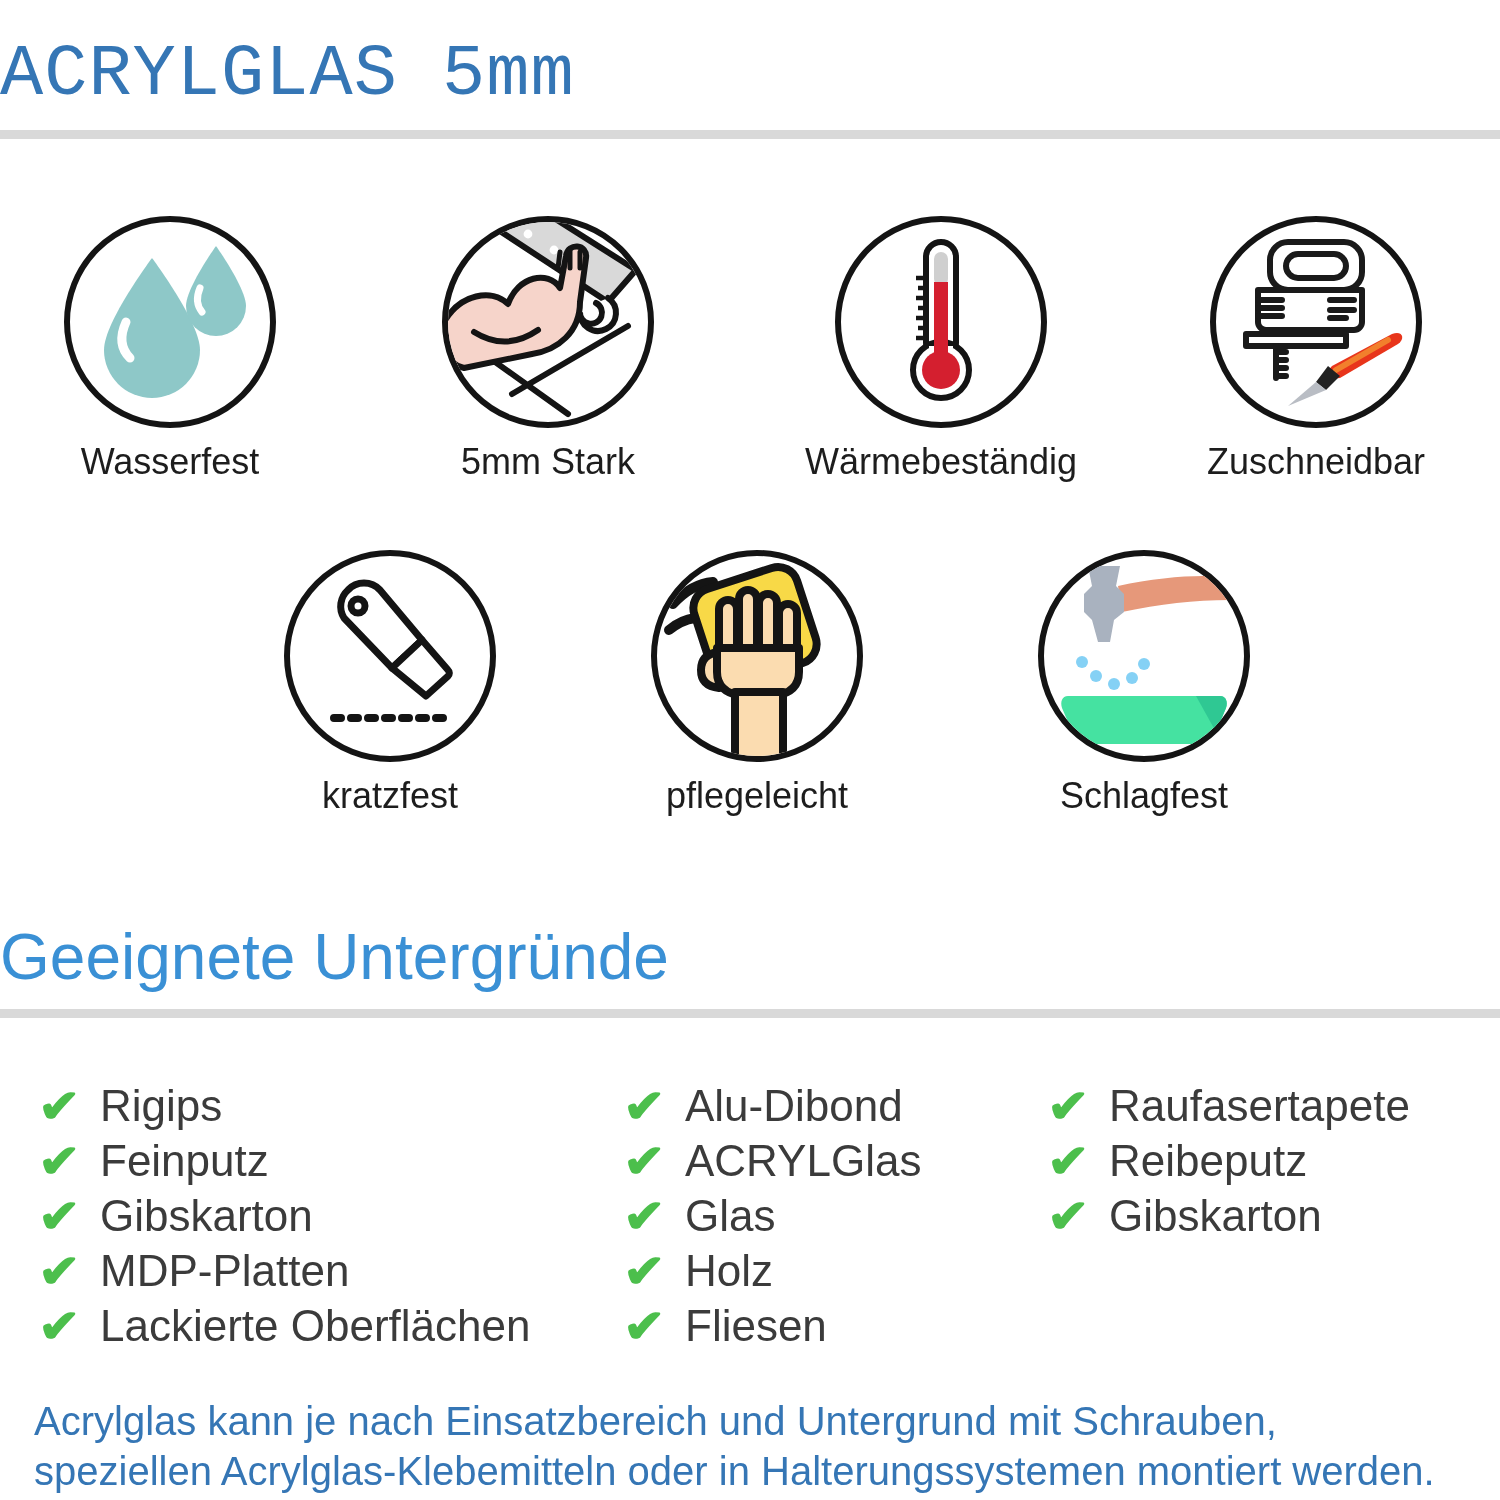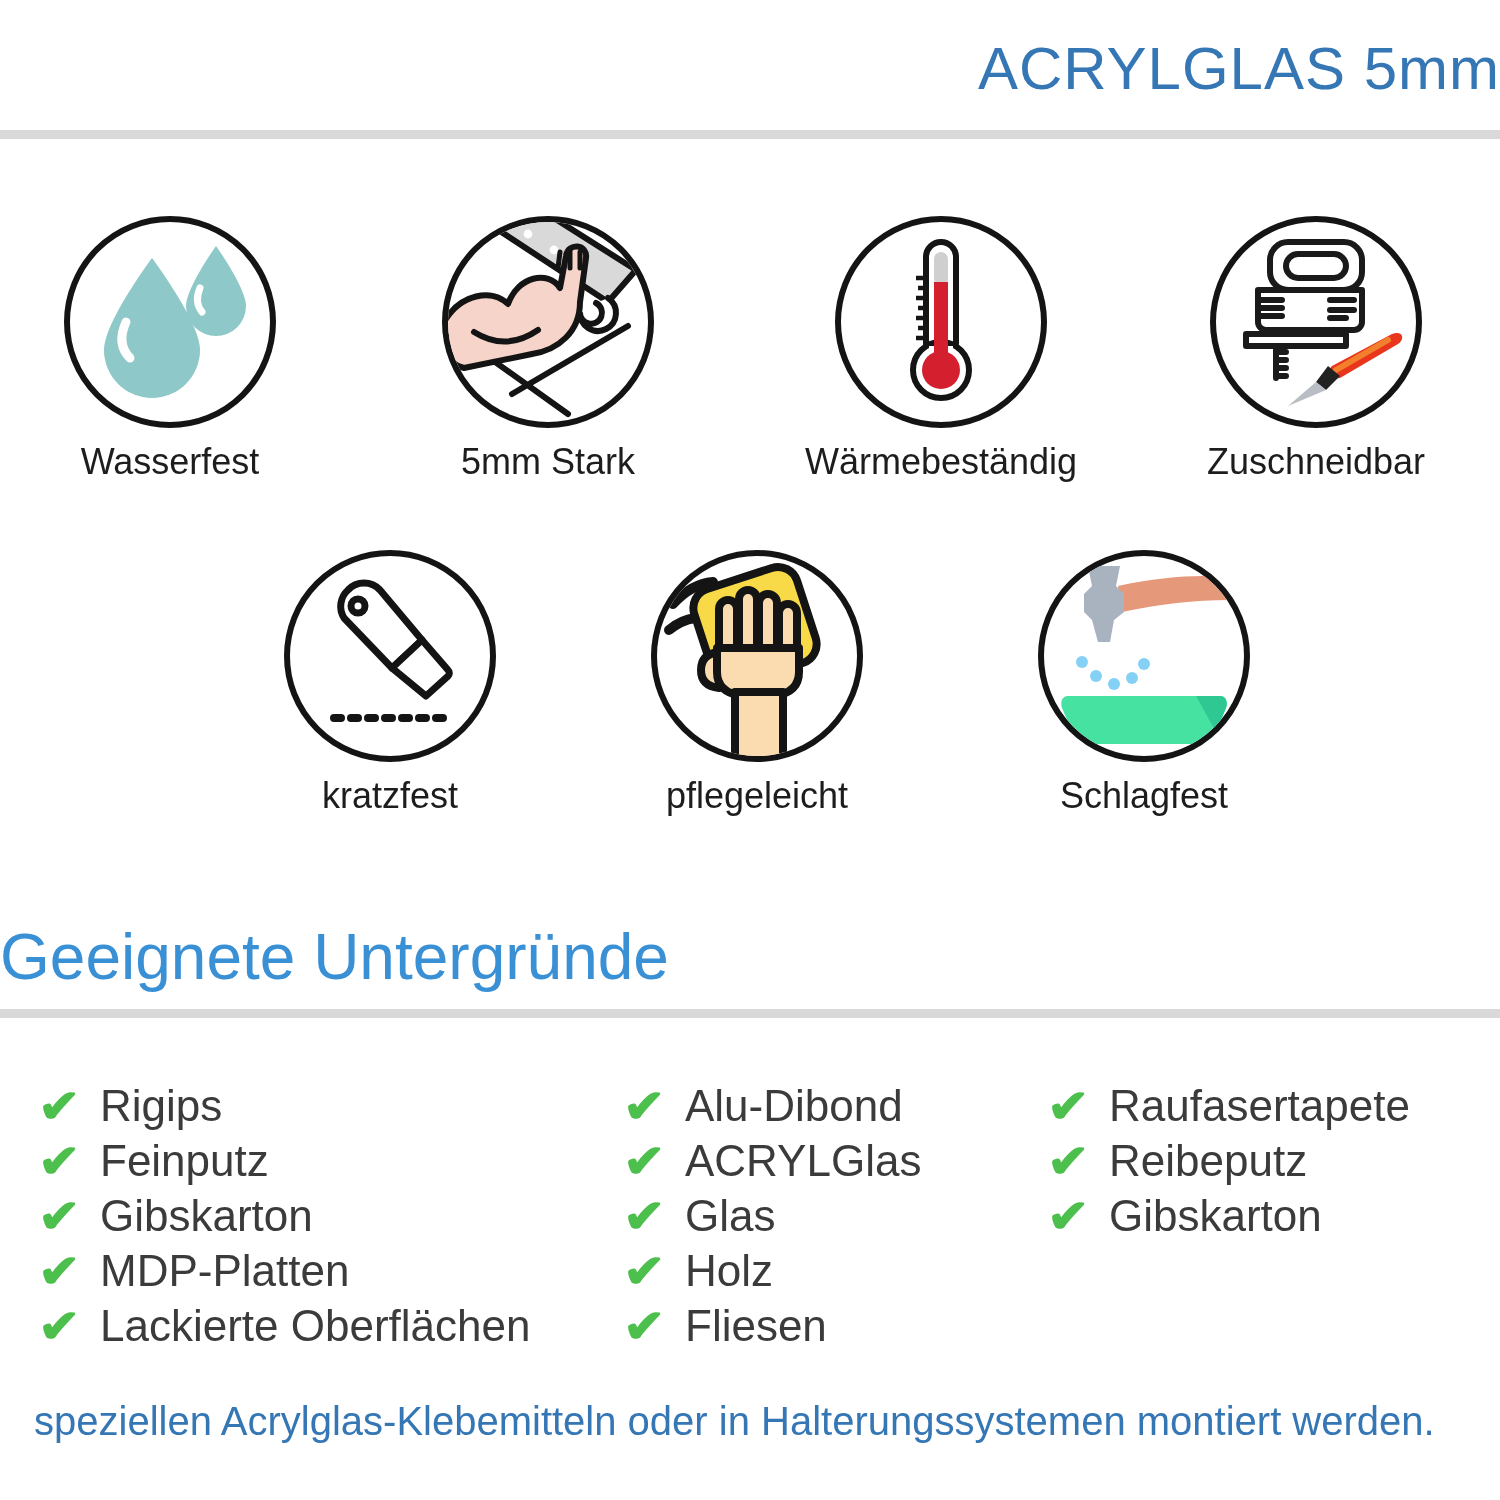--- a/index.html
+++ b/index.html
@@ -2,22 +2,22 @@
 <html style="--title-blue: #3576b5; --section-blue: #3a90d5; --divider-gray: #d9d9d9; --check-green: #4cbf4c; --list-text: #3b3b3b; --label-text: #1d1d1d; --drop-teal: #8ec8c8; --thermo-red: #d41f2f; --cloth-yellow: #f8d947; --surface-green: #45e2a1;"><head>
 <meta charset="utf-8">
 <style>
   :root{
     --title-blue:#3576b5; --section-blue:#3a90d5; --divider-gray:#d9d9d9;
     --check-green:#4cbf4c; --list-text:#3b3b3b; --label-text:#1d1d1d;
   }
   html,body{margin:0;padding:0;background:#fff;}
   .page{position:relative;width:1500px;height:1500px;background:#fff;overflow:hidden;
         font-family:"Liberation Sans",sans-serif;}
-  .main-title{position:absolute;top:34px;left:0;width:100%;text-align:right;
-        font-size:60px;font-weight:500;letter-spacing:1px;color:var(--title-blue);}
+  .main-title{position:absolute;top:34px;left:0;width:100%;text-align:left;
+        font-size:72px;font-weight:500;letter-spacing:1px;color:var(--title-blue);font-family:Liberation Mono, monospace;}
   .section-title{position:absolute;top:920px;left:0;width:100%;
         font-size:64px;font-weight:500;color:var(--section-blue);}
   .bar{position:absolute;left:0;width:1500px;height:9px;background:var(--divider-gray);}
   .bar1{top:130px;} .bar2{top:1009px;}
   .feature{position:absolute;display:flex;flex-direction:column;align-items:center;}
   .circle{width:200px;height:200px;border:6px solid #141414;border-radius:50%;
           overflow:hidden;background:#fff;}
   .circle svg{width:100%;height:100%;display:block;}
   .flabel{margin-top:13px;font-size:36px;color:var(--label-text);font-weight:500;white-space:nowrap;}
   .col{position:absolute;top:1078px;}
@@ -211,16 +211,17 @@
         <span class="chk">✔</span>
         <span class="txt">Reibeputz</span>
       </div>
     <div class="li">
         <span class="chk">✔</span>
         <span class="txt">Gibskarton</span>
       </div>
   </div>
 
   <div class="footer">
+    <div>Acrylglas kann je nach Einsatzbereich und Untergrund mit Schrauben,</div>
     <div>speziellen Acrylglas-Klebemitteln oder in Halterungssystemen montiert werden.</div>
   </div>
 
 </div>
 
 </body></html>

